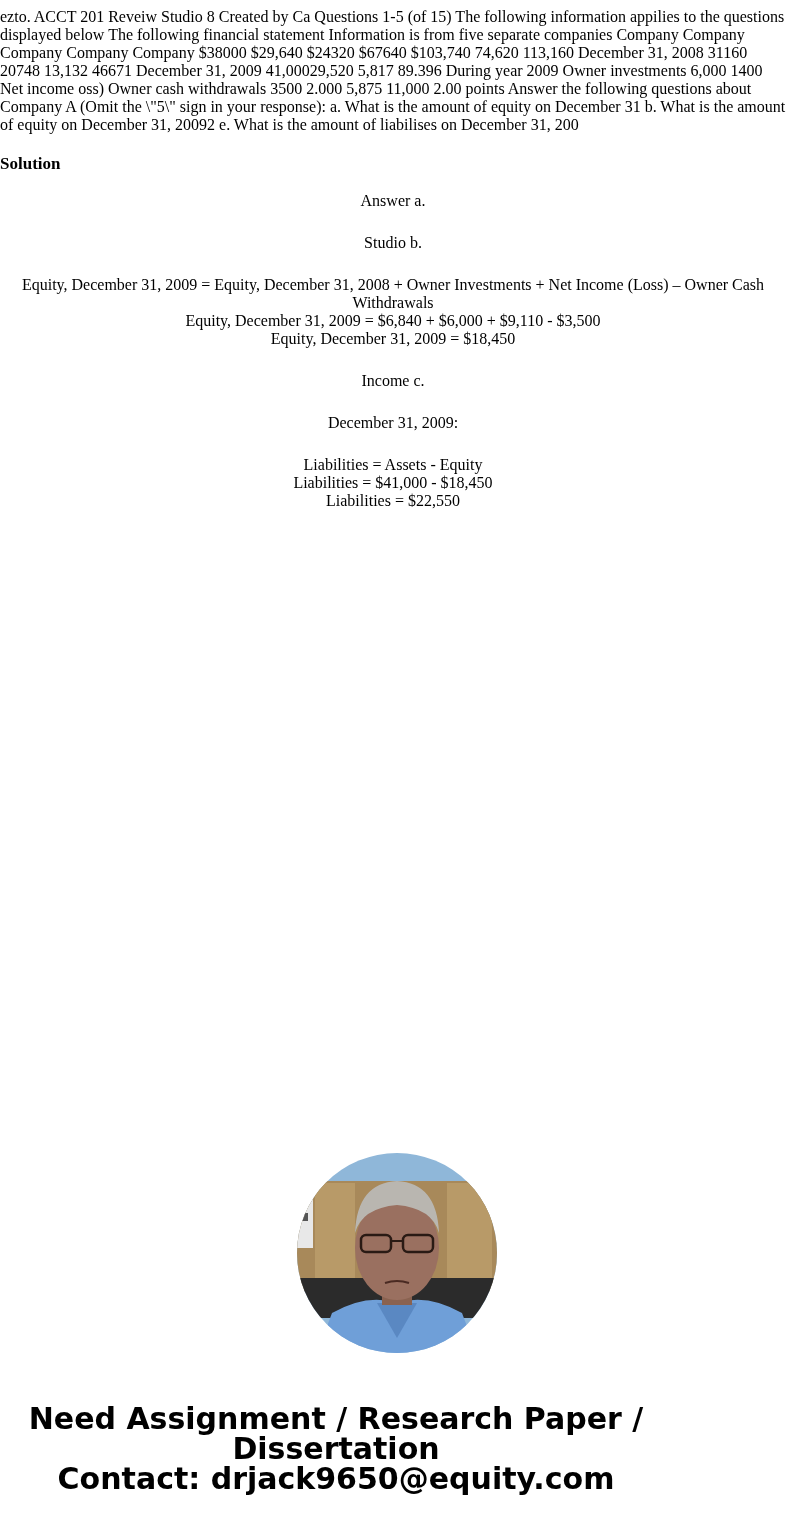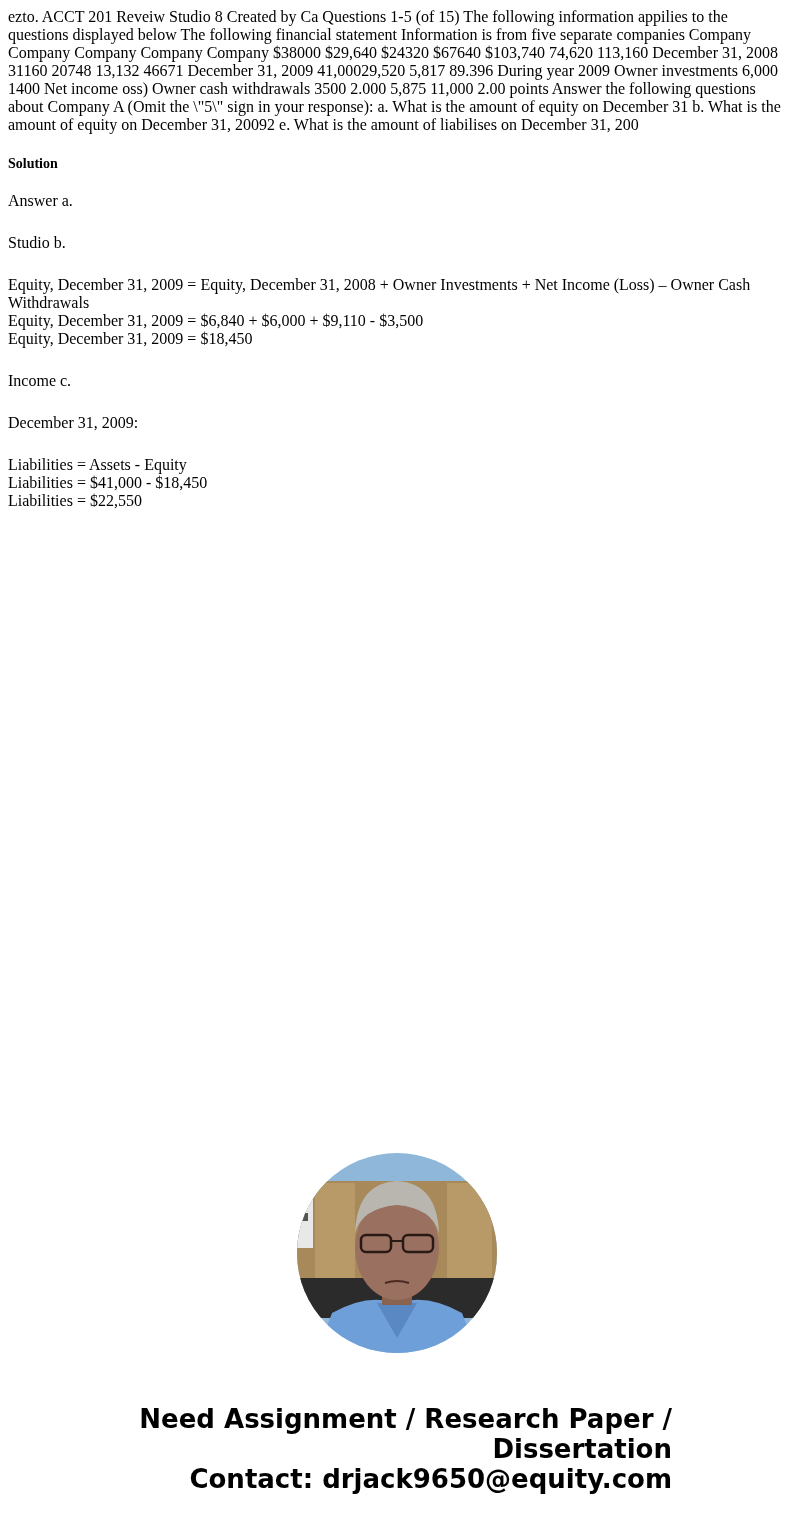--- a/index.html
+++ b/index.html
@@ -10,57 +10,58 @@
       min-height: 1523px;
     }
     body {
       font-family: "Liberation Serif", serif;
       font-size: 16px;
       line-height: 18px;
       color: #000000;
       position: relative;
     }
     .page {
-      padding: 8px 8px 0 8px;
+      padding: 8px 8px 0 0;
     }
     .question {
       margin: 0;
       line-height: 18px;
     }
     .solution-heading {
       font-family: "Liberation Serif", serif;
-      font-size: 14px;
+      font-size: 17px;
       font-weight: bold;
       margin: 19px 0 0 0;
       line-height: 22px;
     }
     .sol-p {
       margin: 24px 0 0 0;
       line-height: 18px;
+      text-align: center;
     }
     .first-p { margin-top: 17px; }
     .avatar-wrap {
       position: absolute;
       left: 297px;
       top: 1153px;
       width: 200px;
       height: 200px;
       border-radius: 50%;
       overflow: hidden;
     }
     .avatar-wrap svg { display: block; }
     .promo {
       position: absolute;
       left: 0;
       top: 1404px;
       width: 672px;
-      text-align: right;
+      text-align: center;
       font-family: "DejaVu Sans", sans-serif;
       font-weight: bold;
-      font-size: 26px;
+      font-size: 30px;
       line-height: 30px;
       color: #000;
     }
     .promo div { margin: 0; }
   </style>
 </head>
 <body>
 
 <div class="page">
   <p class="question">ezto. ACCT 201 Reveiw Studio 8 Created by Ca Questions 1-5 (of 15) The following information appilies to the questions displayed below The following financial statement Information is from five separate companies Company Company Company Company Company $38000 $29,640 $24320 $67640 $103,740 74,620 113,160 December 31, 2008 31160 20748 13,132 46671 December 31, 2009 41,00029,520 5,817 89.396 During year 2009 Owner investments 6,000 1400 Net income oss) Owner cash withdrawals 3500 2.000 5,875 11,000 2.00 points Answer the following questions about Company A (Omit the \"5\" sign in your response): a. What is the amount of equity on December 31 b. What is the amount of equity on December 31, 20092 e. What is the amount of liabilises on December 31, 200</p>

